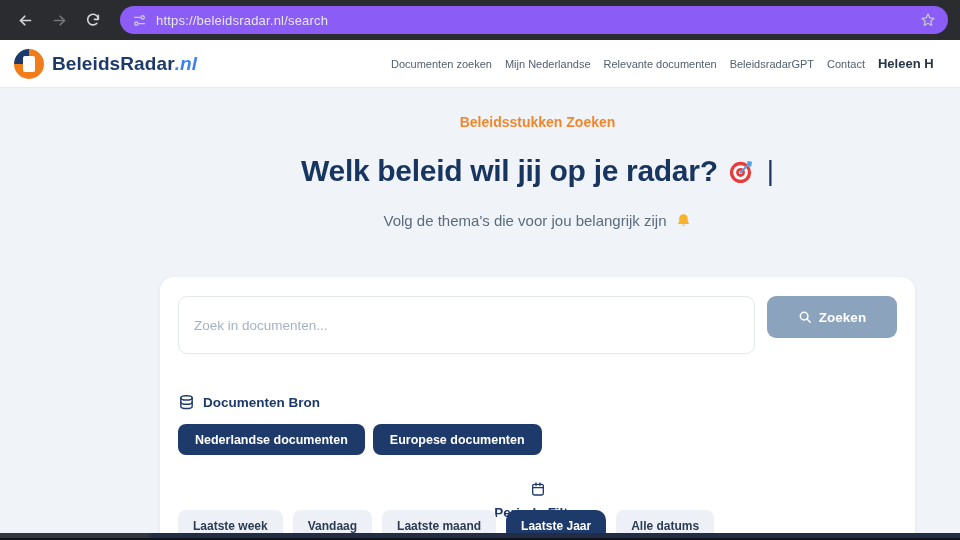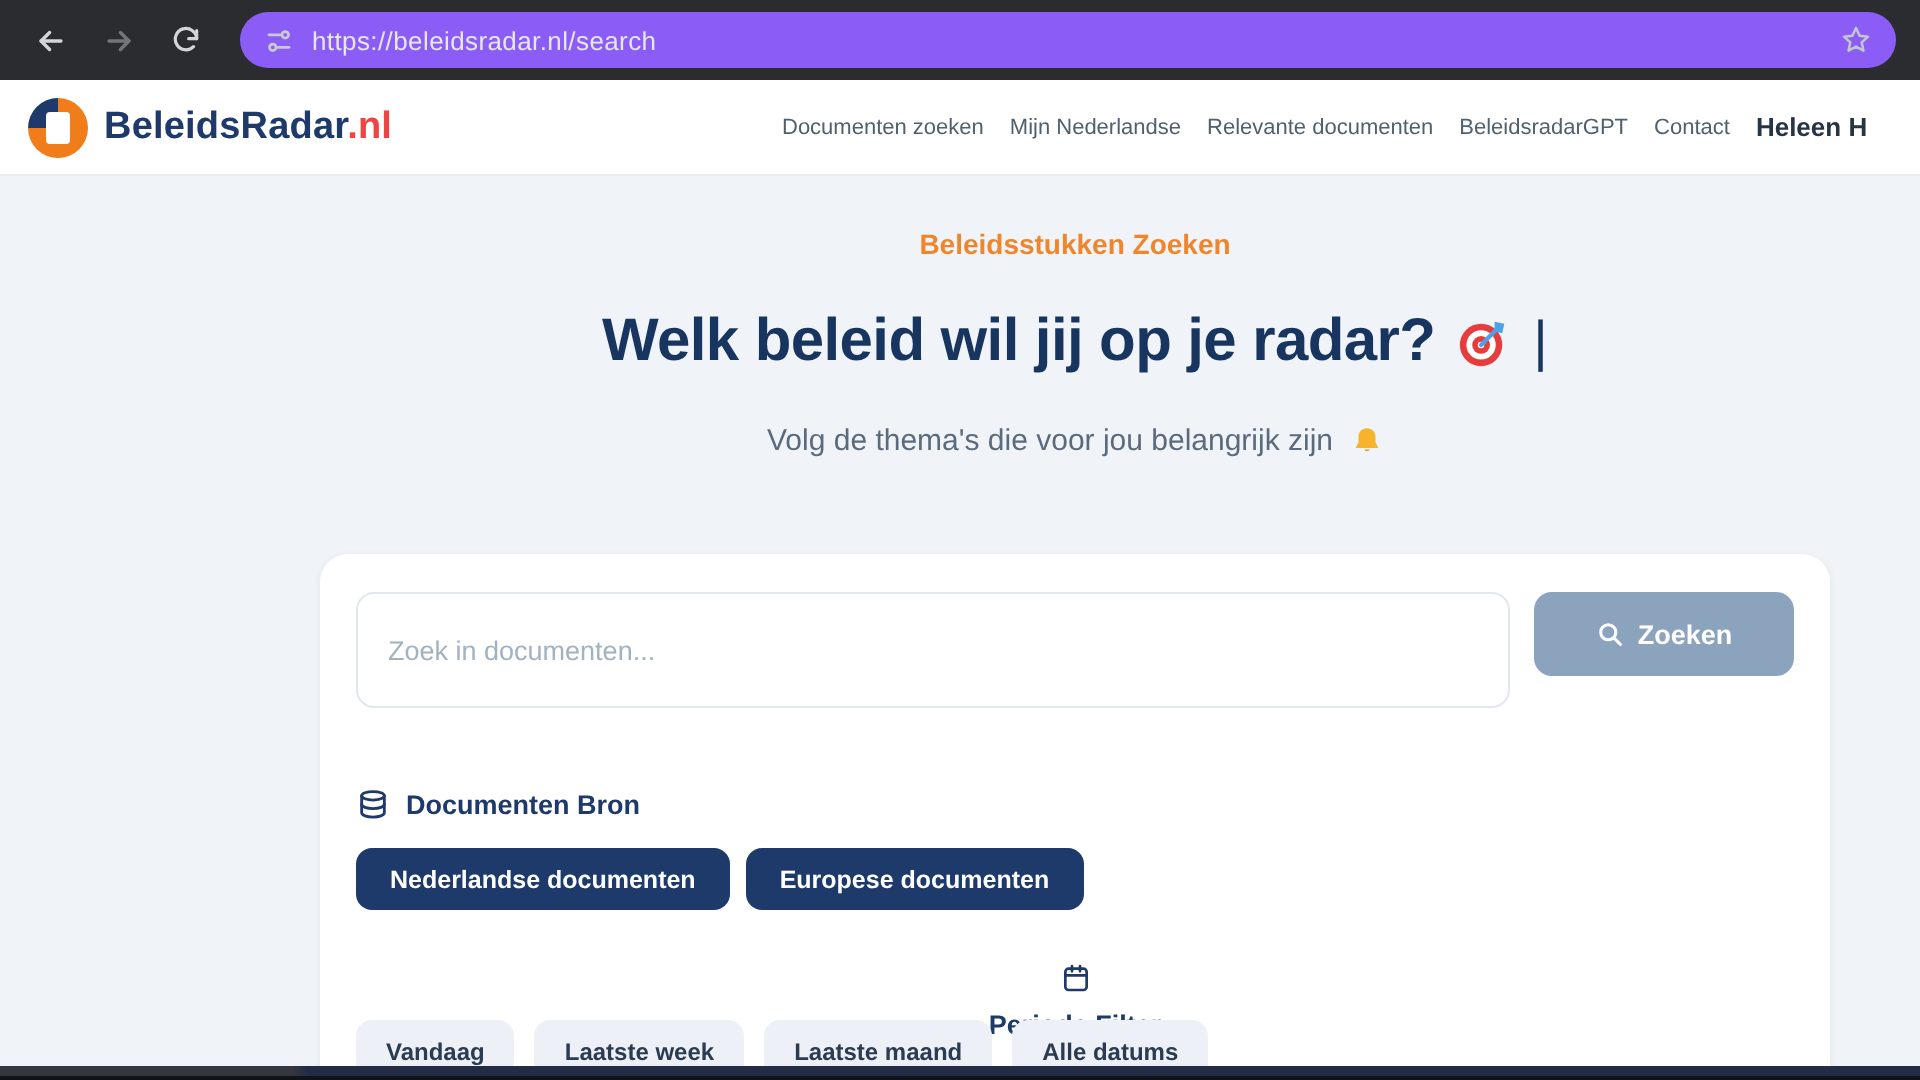--- a/index.html
+++ b/index.html
@@ -23,21 +23,21 @@
   .brand { position:absolute; left:14px; top:0; height:47px; display:flex;
            align-items:center; gap:8px; cursor:pointer; }
   .logo-mark { width:30px; height:30px; border-radius:50%;
                background:conic-gradient(#f07d1a 0 270deg, #1e3a6b 270deg 360deg);
                position:relative; }
   .logo-doc { position:absolute; left:9px; top:7px; width:12px; height:16px;
               background:#ffffff; border-radius:2px;
               background-image:linear-gradient(#ffffff 0 0),
                 repeating-linear-gradient(#ffffff 0 3px, #1e3a6b 3px 4.5px, #ffffff 4.5px 6px); }
   .brand-text { font-size:19px; font-weight:800; color:#1e3a6b; letter-spacing:.1px; }
-  .brand-tld { color:#ef4444; }
+  .brand-tld { color:#3b82f6;font-style:italic; }
   .main-nav { position:absolute; left:391px; top:0; height:47px; display:flex;
               align-items:center; gap:13px; white-space:nowrap; }
   .nav-link { font-size:11px; color:#51606f; cursor:pointer; }
   .nav-user { font-size:13px; font-weight:700; color:#273444; cursor:pointer; }
 
   
   .content { height:445px; background:#f0f4f8; overflow:hidden; }
   .inner { width:1075px; text-align:center; }
   .eyebrow { padding-top:26px; font-size:14px; font-weight:600; color:#f0862c; }
   .title-row { margin-top:22px; display:flex; align-items:center; justify-content:center;
@@ -202,23 +202,24 @@
         <span style="display:flex;">
           <svg width="16" height="16" viewBox="0 0 24 24" fill="none" stroke="#1e3a6b" stroke-width="2" stroke-linecap="round">
               <rect x="4" y="5" width="16" height="16" rx="2.5"></rect>
               <path d="M4 10h16"></path>
               <path d="M9 3v4M15 3v4"></path>
             </svg>
         </span>
         <span>Periode Filter</span>
       </div>
       <div class="pill-row">
+        <button class="pill">Laatste week</button>
         <button class="pill">Vandaag</button>
-        <button class="pill">Laatste week</button>
         <button class="pill">Laatste maand</button>
+        <button class="pill selected">Laatste Jaar</button>
         <button class="pill">Alle datums</button>
       </div>
     </div>
   </div>
 </div>
 
 <div class="bottom-bar">
   <div class="upper"></div>
   <div class="lower"></div>
 </div>

